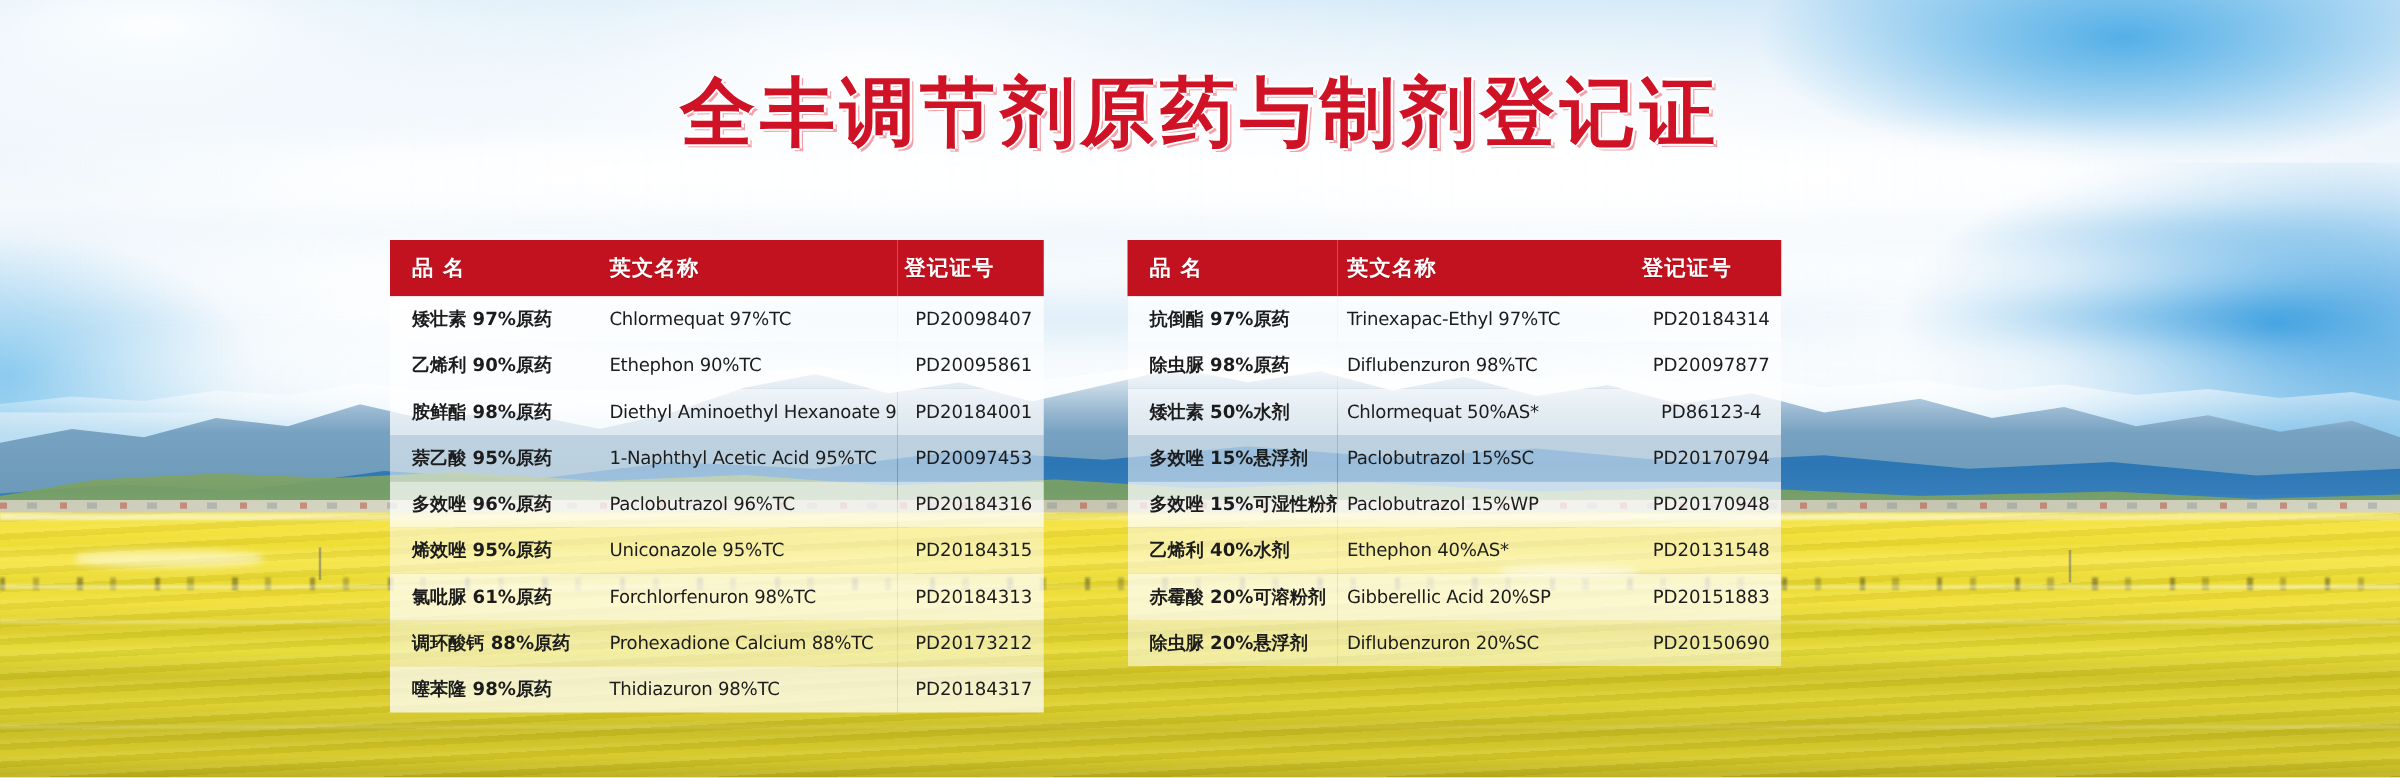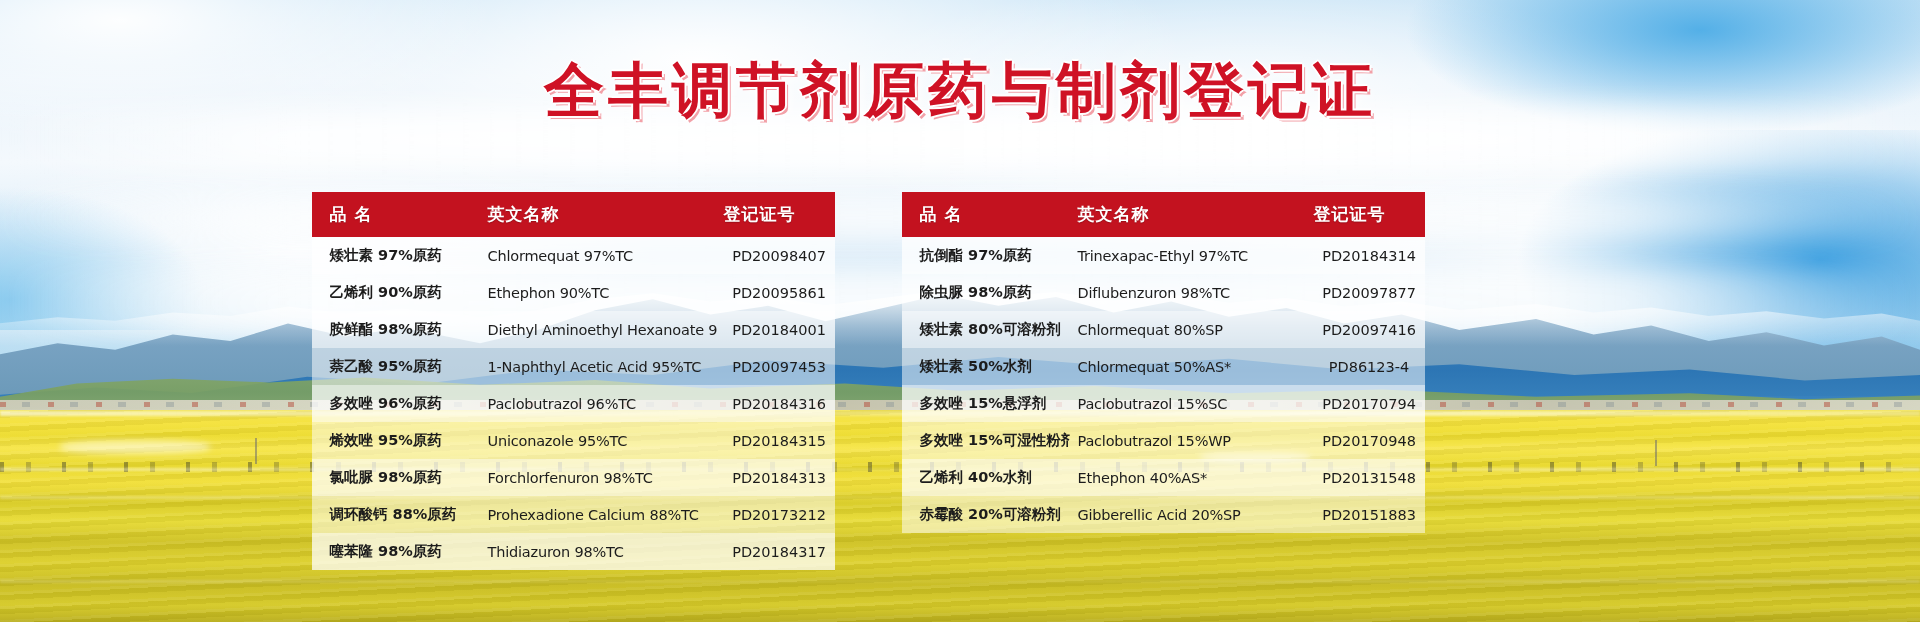--- a/index.html
+++ b/index.html
@@ -278,21 +278,21 @@
               <td class="name">多效唑 96%原药</td>
               <td class="en">Paclobutrazol 96%TC</td>
               <td class="reg">PD20184316</td>
             </tr>
             <tr>
               <td class="name">烯效唑 95%原药</td>
               <td class="en">Uniconazole 95%TC</td>
               <td class="reg">PD20184315</td>
             </tr>
             <tr>
-              <td class="name">氯吡脲 98%原药</td>
+              <td class="name">氯吡脲 61%原药</td>
               <td class="en">Forchlorfenuron 98%TC</td>
               <td class="reg">PD20184313</td>
             </tr>
             <tr>
               <td class="name">调环酸钙 88%原药</td>
               <td class="en">Prohexadione Calcium 88%TC</td>
               <td class="reg">PD20173212</td>
             </tr>
             <tr>
               <td class="name">噻苯隆 98%原药</td>
@@ -317,25 +317,20 @@
               <td class="name">抗倒酯 97%原药</td>
               <td class="en">Trinexapac-Ethyl 97%TC</td>
               <td class="reg">PD20184314</td>
             </tr>
             <tr>
               <td class="name">除虫脲 98%原药</td>
               <td class="en">Diflubenzuron 98%TC</td>
               <td class="reg">PD20097877</td>
             </tr>
             <tr>
-              <td class="name">矮壮素 80%可溶粉剂</td>
-              <td class="en">Chlormequat 80%SP</td>
-              <td class="reg">PD20097416</td>
-            </tr>
-            <tr>
               <td class="name">矮壮素 50%水剂</td>
               <td class="en">Chlormequat 50%AS*</td>
               <td class="reg">PD86123-4</td>
             </tr>
             <tr>
               <td class="name">多效唑 15%悬浮剂</td>
               <td class="en">Paclobutrazol 15%SC</td>
               <td class="reg">PD20170794</td>
             </tr>
             <tr>
@@ -346,18 +341,23 @@
             <tr>
               <td class="name">乙烯利 40%水剂</td>
               <td class="en">Ethephon 40%AS*</td>
               <td class="reg">PD20131548</td>
             </tr>
             <tr>
               <td class="name">赤霉酸 20%可溶粉剂</td>
               <td class="en">Gibberellic Acid 20%SP</td>
               <td class="reg">PD20151883</td>
             </tr>
+            <tr>
+              <td class="name">除虫脲 20%悬浮剂</td>
+              <td class="en">Diflubenzuron 20%SC</td>
+              <td class="reg">PD20150690</td>
+            </tr>
           </tbody>
       </table>
     </div>
 
   </div>
 </div>
 
 </body></html>

